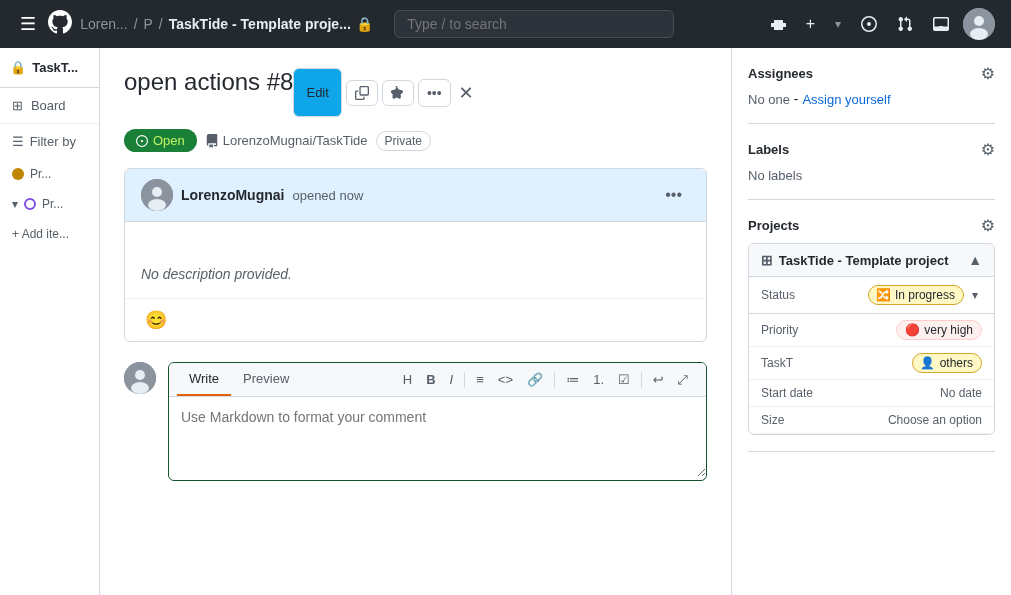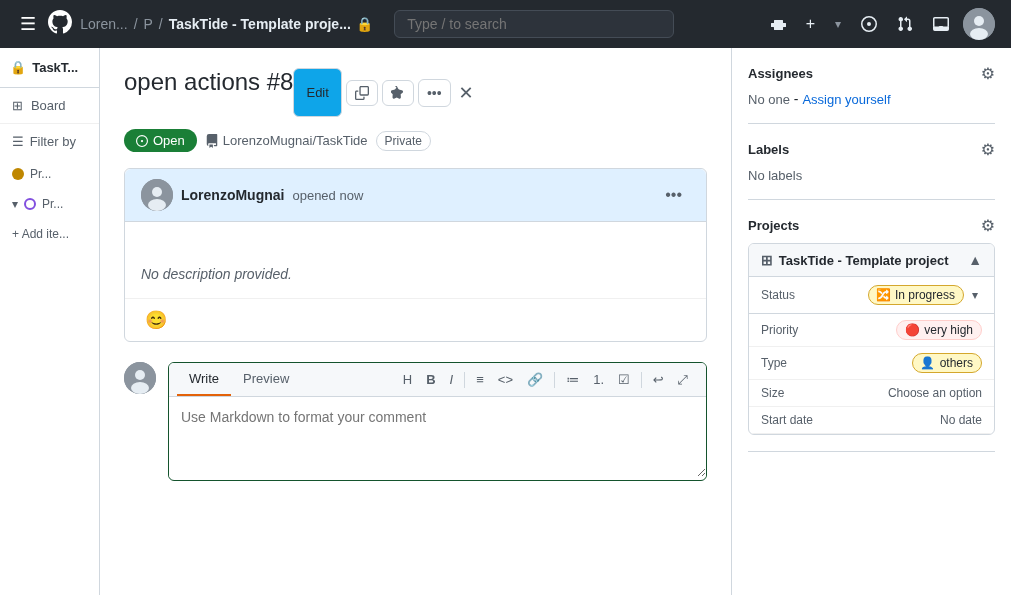--- a/index.html
+++ b/index.html
@@ -200,21 +200,21 @@
       gap: 8px;
       margin-bottom: 16px;
       flex-wrap: wrap;
     }
 
     .badge-open {
       display: flex;
       align-items: center;
       gap: 5px;
       background: #1a7f37;
-      color: #ffffff;
+      color: #bef264;
       border-radius: 20px;
       padding: 4px 12px;
       font-size: 13px;
       font-weight: 500;
     }
 
     .repo-link {
       display: flex;
       align-items: center;
       gap: 4px;
@@ -820,35 +820,35 @@
 
           <div class="project-field-row">
             <span class="field-name">Priority</span>
             <span class="tag-very-high">
               <span>🔴</span>
               <span>very high</span>
             </span>
           </div>
 
           <div class="project-field-row">
-            <span class="field-name">Type</span>
+            <span class="field-name">TaskT</span>
             <span class="tag-others">
               <span>👤</span>
               <span>others</span>
             </span>
           </div>
 
           <div class="project-field-row">
+            <span class="field-name">Start date</span>
+            <span class="no-date">No date</span>
+          </div>
+
+          <div class="project-field-row">
             <span class="field-name">Size</span>
             <span class="choose-option">Choose an option</span>
           </div>
 
-          <div class="project-field-row">
-            <span class="field-name">Start date</span>
-            <span class="no-date">No date</span>
-          </div>
-
         </div>
       </div>
 
     </div>
   </div>
 </main>
 
 </body></html>

